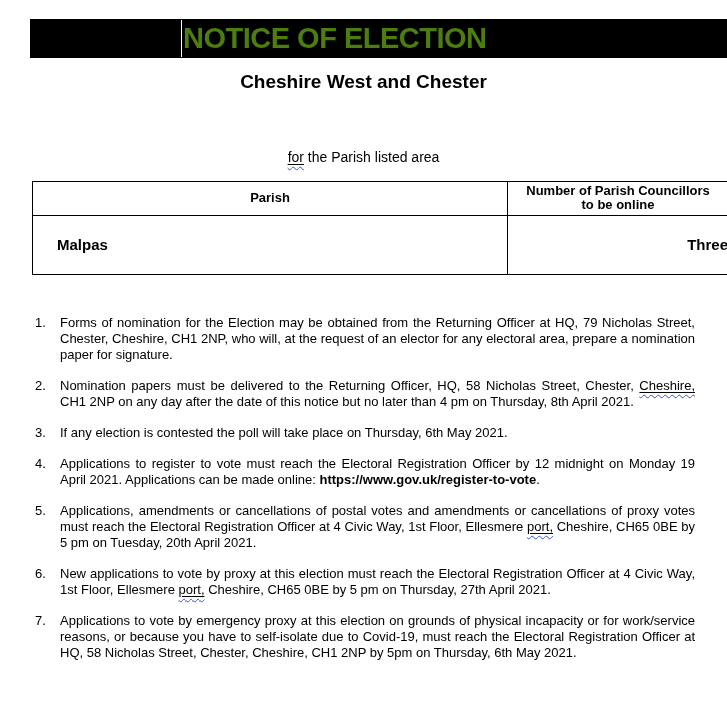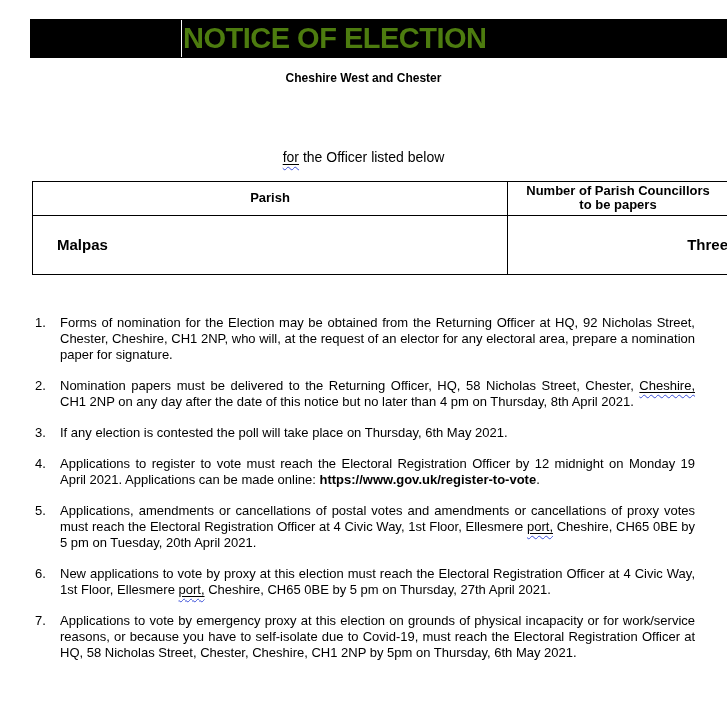--- a/index.html
+++ b/index.html
@@ -16,21 +16,21 @@
   .banner-title {
     position:absolute; left:153px; top:0; height:39px; line-height:39px;
     font-size:29px; font-weight:700; letter-spacing:-0.5px; white-space:nowrap;
   }
   .banner-divider {
     position:absolute; left:151px; top:1px; width:1px; height:37px; background:#ffffff;
   }
   
   .authority {
     position:absolute; left:0; top:71px; width:100%; text-align:center;
-    font-size:12px; font-weight:700;
+    font-size:19px; font-weight:700;
   }
   .heading {
     position:absolute; left:0; top:99px; width:100%; text-align:center;
     font-size:27px; font-weight:700; letter-spacing:-0.3px;
   }
   .subheading {
     position:absolute; left:0; top:149px; width:100%; text-align:center;
     font-size:14px; font-weight:400;
   }
   
@@ -65,42 +65,42 @@
 <div class="page">
 
   <div class="banner">
     <div class="banner-divider"></div>
     <div class="banner-title">NOTICE OF ELECTION</div>
   </div>
 
   <div class="authority">Cheshire West and Chester</div>
 
 
-  <div class="subheading"><span class="spell"><span class="spell-inner">for</span></span><span> the Officer listed below</span></div>
+  <div class="subheading"><span class="spell"><span class="spell-inner">for</span></span><span> the Parish listed area</span></div>
 
   <table class="parish-table">
     <tbody>
       <tr>
         <td class="th-cell col-parish">Parish</td>
         <td class="th-cell col-count">
           <span style="display:block">Number of Parish Councillors</span>
-          <span style="display:block">to be papers</span>
+          <span style="display:block">to be online</span>
         </td>
       </tr>
       <tr class="body-row">
         <td class="cell-parish">Malpas</td>
         <td class="cell-count">Three</td>
       </tr>
     </tbody>
   </table>
 
   <div class="notices">
     <div class="notice">
       <div class="notice-num">1.</div>
-      <div class="notice-text"><span class="seg-plain">Forms of nomination for the Election may be obtained from the Returning Officer at HQ, 92 Nicholas Street, Chester, Cheshire, CH1 2NP, who will, at the request of an elector for any electoral area, prepare a nomination paper for signature.</span></div>
+      <div class="notice-text"><span class="seg-plain">Forms of nomination for the Election may be obtained from the Returning Officer at HQ, 79 Nicholas Street, Chester, Cheshire, CH1 2NP, who will, at the request of an elector for any electoral area, prepare a nomination paper for signature.</span></div>
     </div>
     <div class="notice">
       <div class="notice-num">2.</div>
       <div class="notice-text"><span class="seg-plain">Nomination papers must be delivered to the Returning Officer, HQ, 58 Nicholas Street, Chester, </span><span class="spell"><span class="spell-inner">Cheshire,</span></span><span class="seg-plain"> CH1 2NP on any day after the date of this notice but no later than 4 pm on Thursday, 8th April 2021.</span></div>
     </div>
     <div class="notice">
       <div class="notice-num">3.</div>
       <div class="notice-text"><span class="seg-plain">If any election is contested the poll will take place on Thursday, 6th May 2021.</span></div>
     </div>
     <div class="notice">

